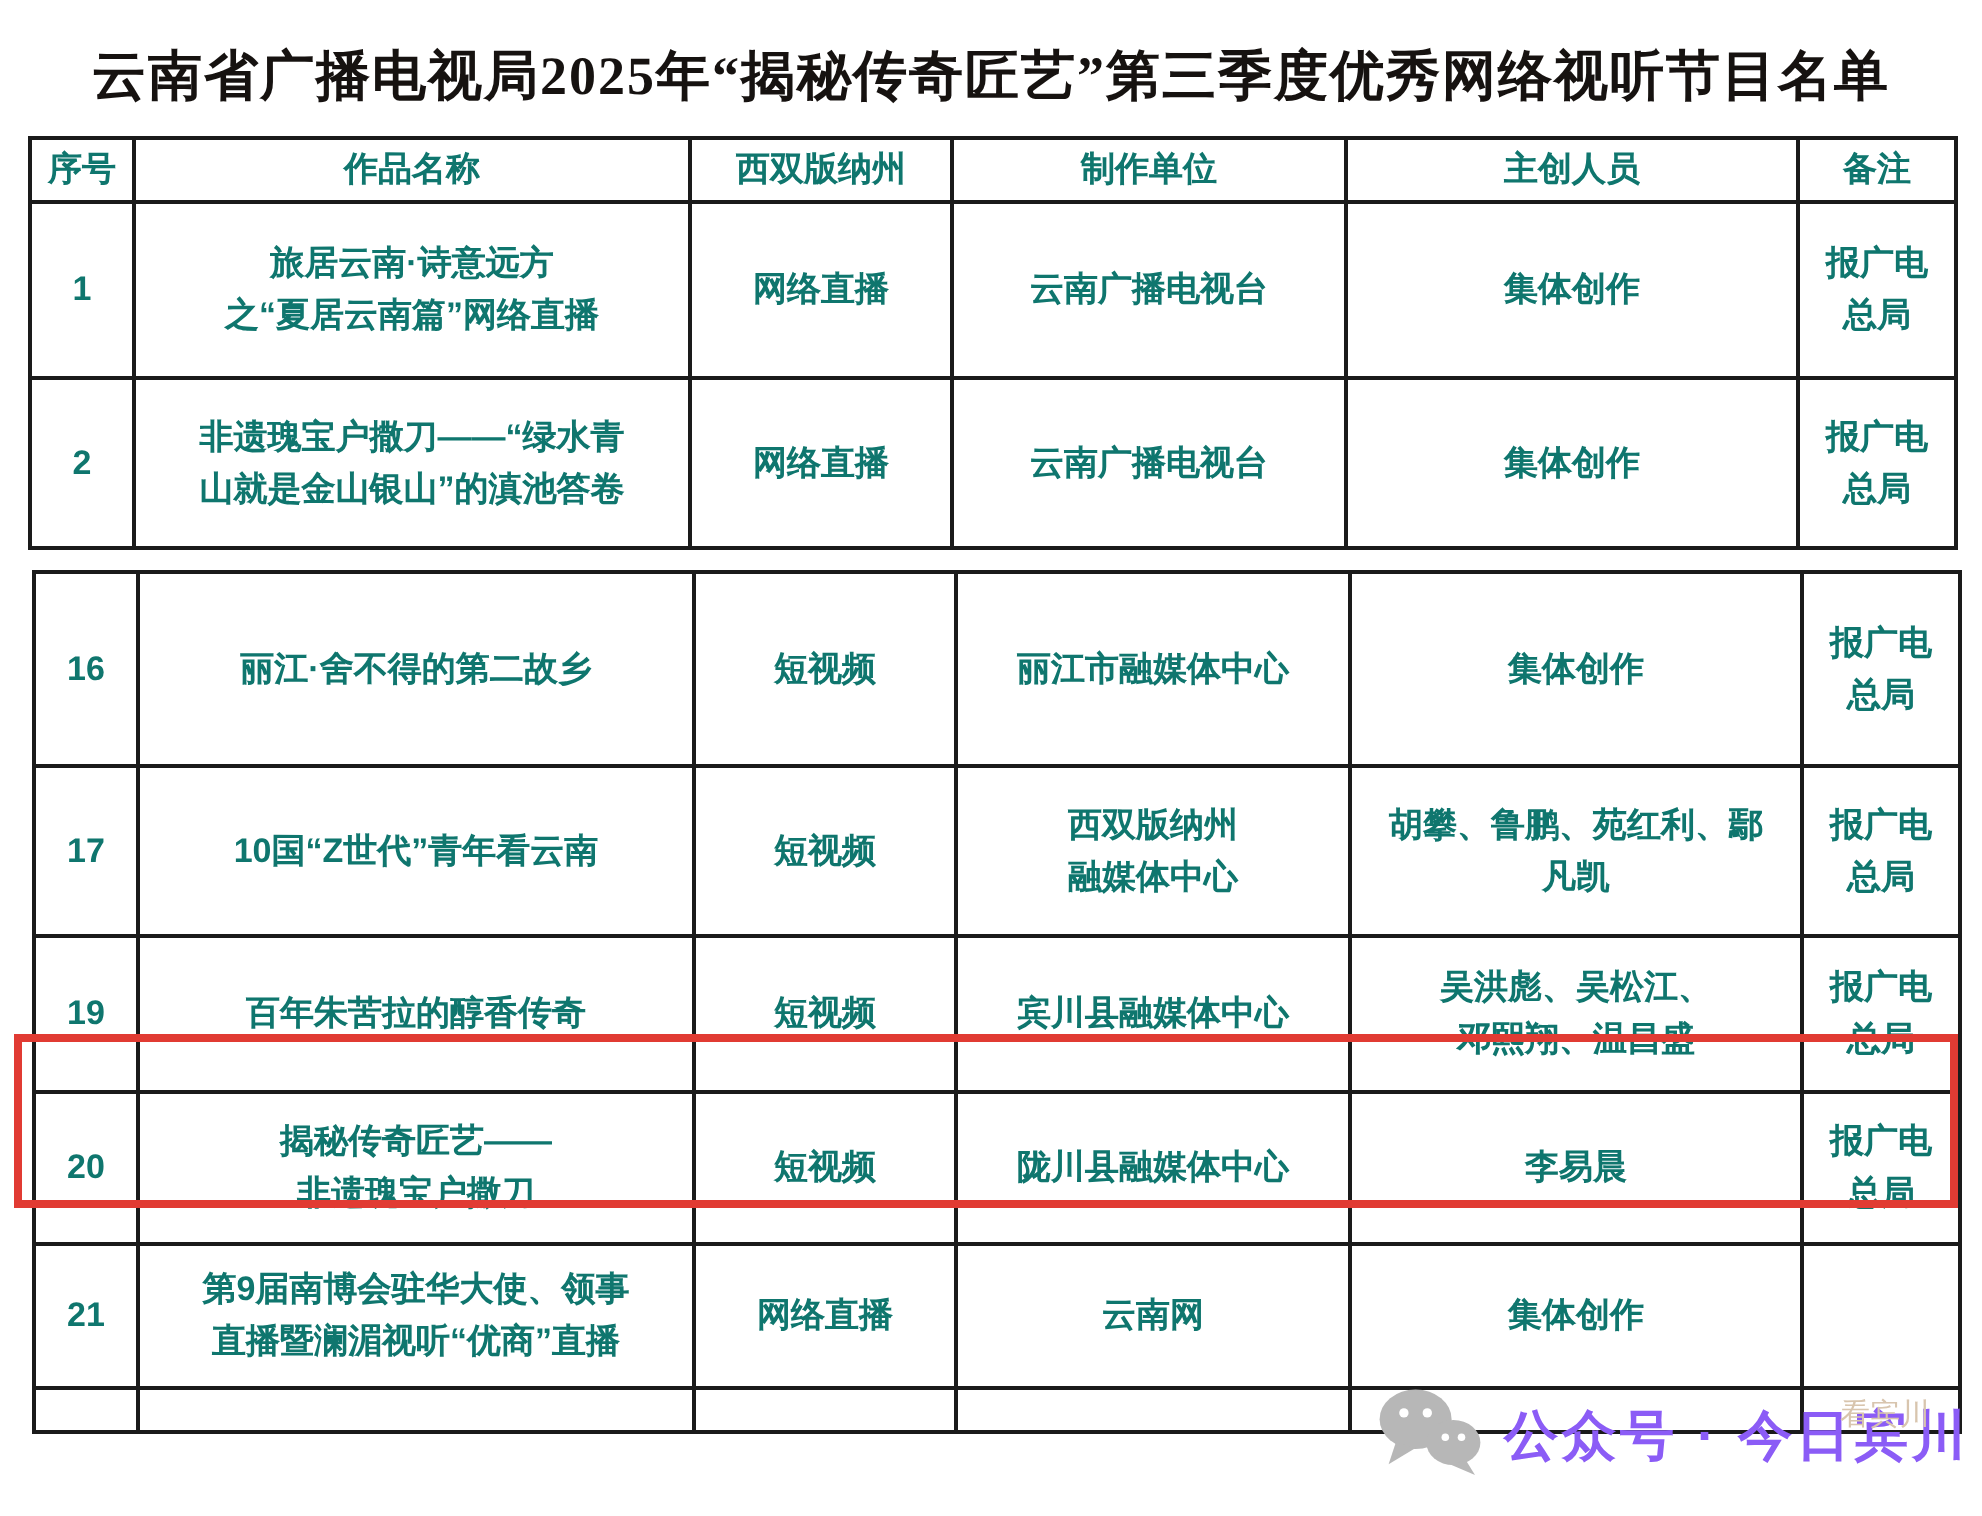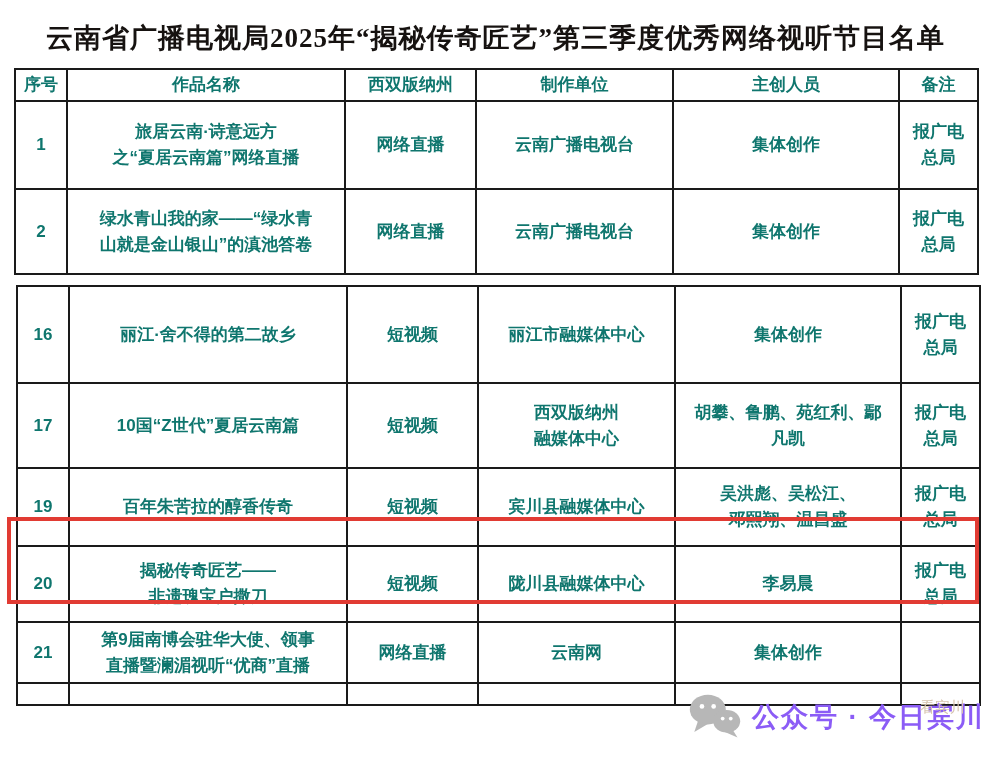--- a/index.html
+++ b/index.html
@@ -29,21 +29,21 @@
     padding:2px 4px; overflow:hidden;
   }
   .sheet th { font-size:17px; }
   .rh-header { height:32px; }
   .rh-88 { height:88px; }
   .rh-85 { height:85px; }
   .rh-86 { height:97px; }
   .rh-68 { height:68px; }
   .rh-78 { height:78px; }
   .rh-76 { height:76px;padding-left:47px; }
-  .rh-69 { height:61px; }
+  .rh-69 { height:72px; }
   .rh-stub { height:22px; }
   .lh-wide { line-height:2.6; }
   .lh-mid  { line-height:2.0; }
   .lh-note { line-height:1.35; }
   .highlight-box {
     position:absolute; left:7px; top:517px; width:972px; height:87px;
     border:4px solid #e13b33; pointer-events:none; z-index:6;
     background:transparent;
   }
   .watermark {
@@ -90,21 +90,21 @@
       <td class="lh-wide">旅居云南·诗意远方
 之“夏居云南篇”网络直播</td>
       <td>网络直播</td>
       <td>云南广播电视台</td>
       <td>集体创作</td>
       <td class="lh-note">报广电
 总局</td>
     </tr>
     <tr class="rh-85">
       <td>2</td>
-      <td>绿水青山我的家——“绿水青
+      <td>非遗瑰宝户撒刀——“绿水青
 山就是金山银山”的滇池答卷</td>
       <td>网络直播</td>
       <td>云南广播电视台</td>
       <td>集体创作</td>
       <td class="lh-note">报广电
 总局</td>
     </tr>
   </tbody>
     </table>
 
@@ -122,21 +122,21 @@
       <td>16</td>
       <td>丽江·舍不得的第二故乡</td>
       <td>短视频</td>
       <td>丽江市融媒体中心</td>
       <td>集体创作</td>
       <td class="lh-note">报广电
 总局</td>
     </tr>
     <tr class="rh-85">
       <td>17</td>
-      <td>10国“Z世代”夏居云南篇</td>
+      <td>10国“Z世代”青年看云南</td>
       <td>短视频</td>
       <td class="lh-mid">西双版纳州
 融媒体中心</td>
       <td>胡攀、鲁鹏、苑红利、鄢
 凡凯</td>
       <td class="lh-note">报广电
 总局</td>
     </tr>
     <tr class="rh-78">
       <td>19</td>

